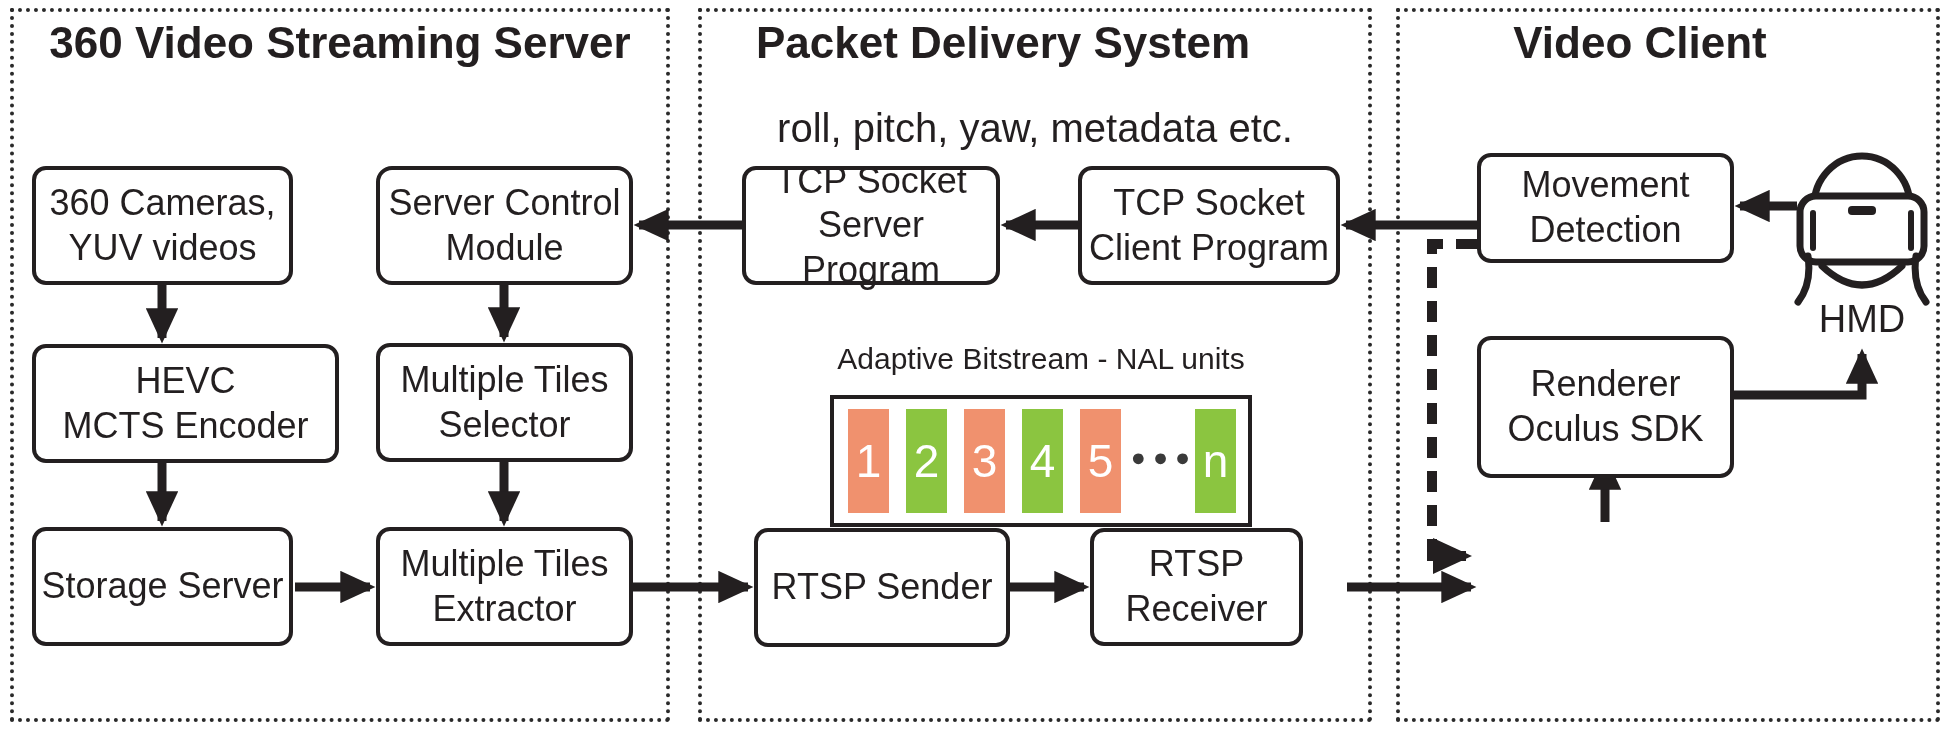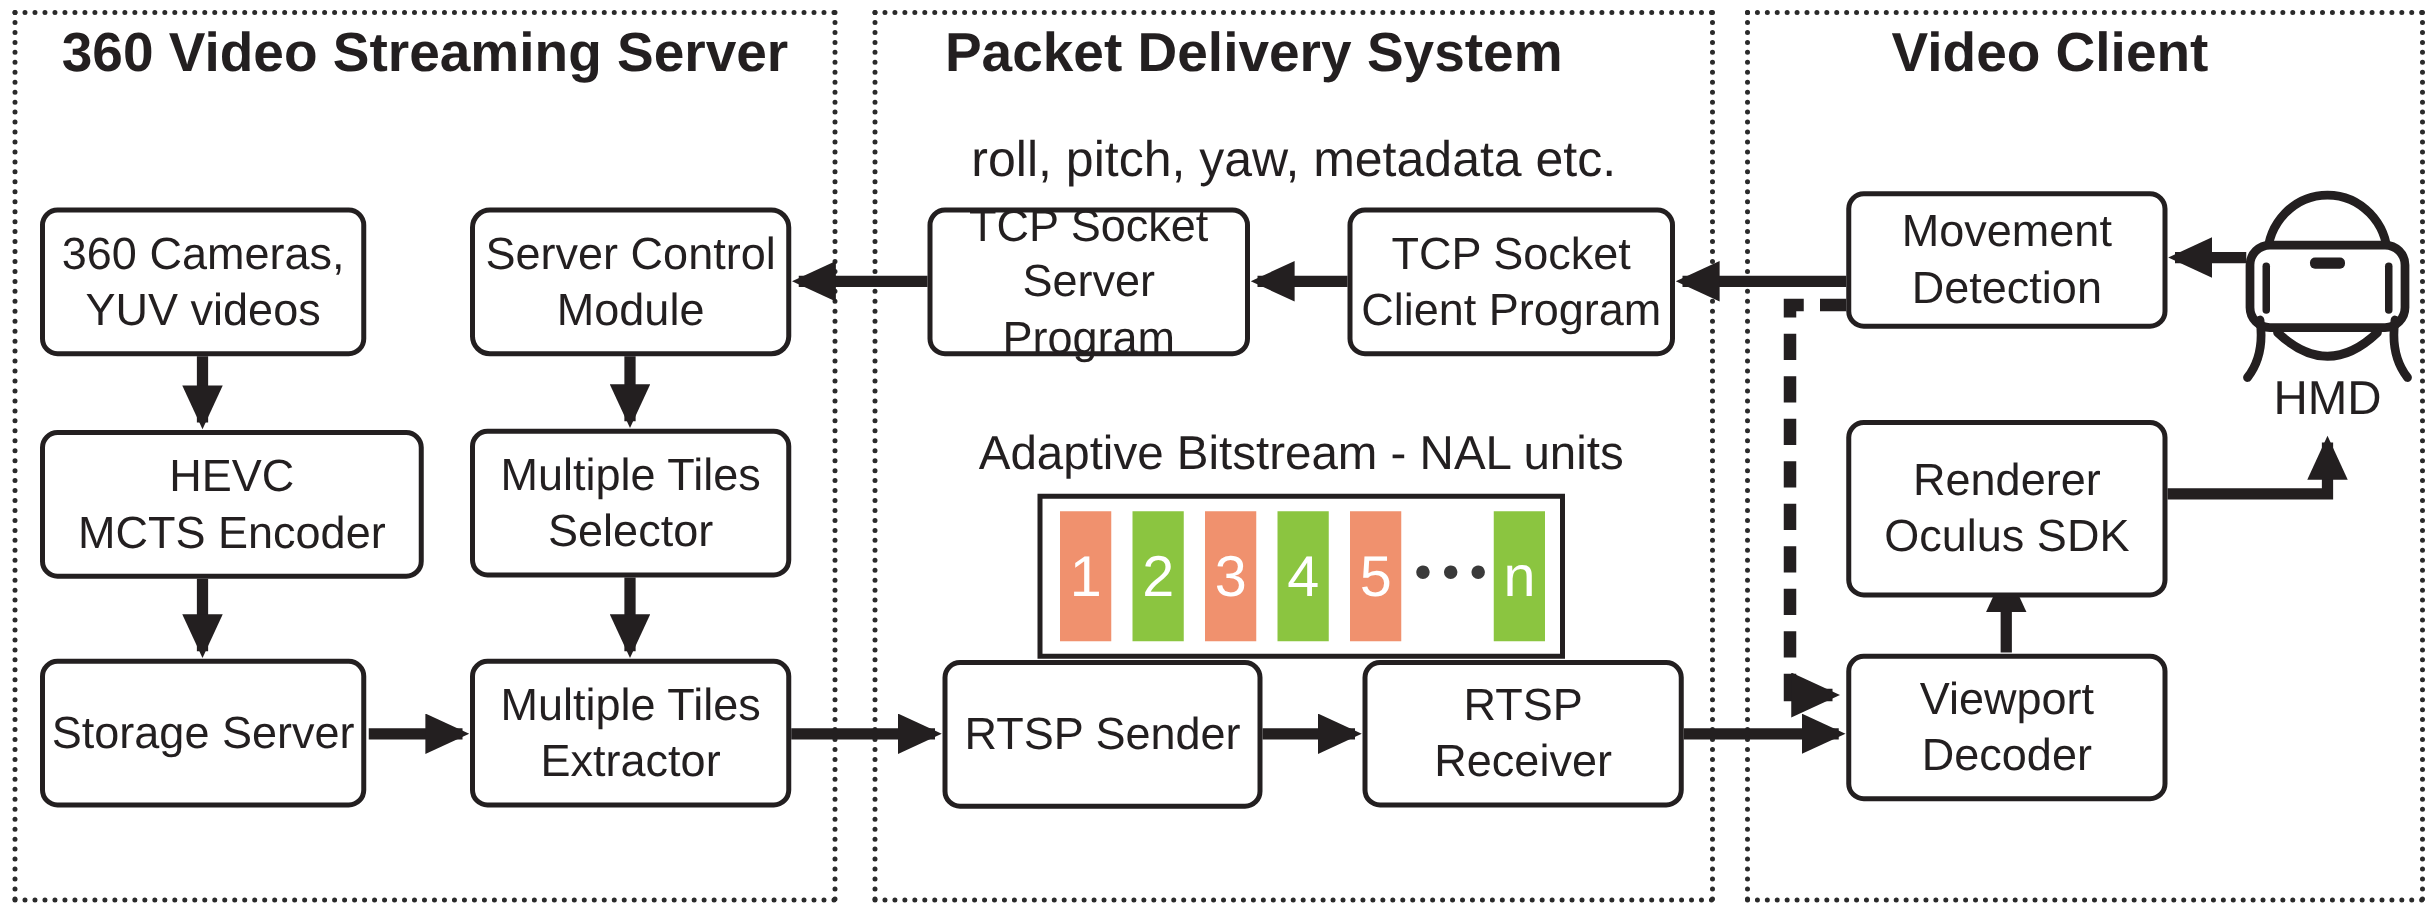--- a/index.html
+++ b/index.html
@@ -25,28 +25,28 @@
   }
   .b-cameras{left:32px;top:166px;width:261px;height:119px;}
   .b-control{left:376px;top:166px;width:257px;height:119px;border-radius:16px;}
   .b-encoder{left:32px;top:344px;width:307px;height:119px;text-align:center;}
   .b-selector{left:376px;top:343px;width:257px;height:119px;}
   .b-storage{left:32px;top:527px;width:261px;height:119px;}
   .b-extractor{left:376px;top:527px;width:257px;height:119px;}
   .b-tcpserver{left:742px;top:166px;width:258px;height:119px;}
   .b-tcpclient{left:1078px;top:166px;width:262px;height:119px;}
   .b-rtspsender{left:754px;top:528px;width:256px;height:119px;}
-  .b-rtspreceiver{left:1090px;top:528px;width:257px;height:118px;}
+  .b-rtspreceiver{left:1090px;top:528px;width:213px;height:118px;}
   .b-movement{left:1477px;top:153px;width:257px;height:110px;}
   .b-renderer{left:1477px;top:336px;width:257px;height:142px;}
   .b-viewport{left:1477px;top:523px;width:257px;height:118px;}
 
   .freetext{position:absolute;text-align:center;white-space:nowrap;z-index:3;}
   .metadata-text{left:740px;top:106px;width:590px;font-size:40px;}
-  .nal-label{left:781px;top:342px;width:520px;font-size:38px;}
+  .nal-label{left:781px;top:342px;width:520px;font-size:30px;}
   .hmd-label{left:1792px;top:298px;width:140px;font-size:38px;z-index:4;}
 
   .nal-container{
     position:absolute;left:830px;top:395px;width:422px;height:132px;
     border:4px solid #231f20;box-sizing:border-box;background:#ffffff;z-index:3;
   }
   .tile{
     position:absolute;top:10px;width:41px;height:104px;
     display:flex;align-items:center;justify-content:center;
     color:#ffffff;font-size:46px;
@@ -130,22 +130,20 @@
     <span class="tile tl-n" style="background: rgb(139, 197, 64);">n</span>
   </div>
 
   <div class="box b-rtspsender">RTSP Sender</div>
   <div class="box b-rtspreceiver">RTSP Receiver</div>
 
   <div class="box b-movement">Movement
 Detection</div>
   <div class="box b-renderer">Renderer
 Oculus SDK</div>
-  <div class="box b-viewport">Viewport
-Decoder</div>
 
 
   <div class="icon-wrap i-hmd">
     <svg width="140" height="172" viewBox="0 0 140 172">
       <g stroke="#231f20" stroke-width="7" fill="none" stroke-linecap="round">
         <path d="M 22,72 A 48,50 0 0 1 118,72"></path>
         <rect x="8" y="62" width="124" height="66" rx="16" fill="#ffffff"></rect>
         <path d="M 30,132 Q 70,170 110,132"></path>
         <path d="M 16,122 Q 20,150 6,168"></path>
         <path d="M 124,122 Q 120,150 134,168"></path>

